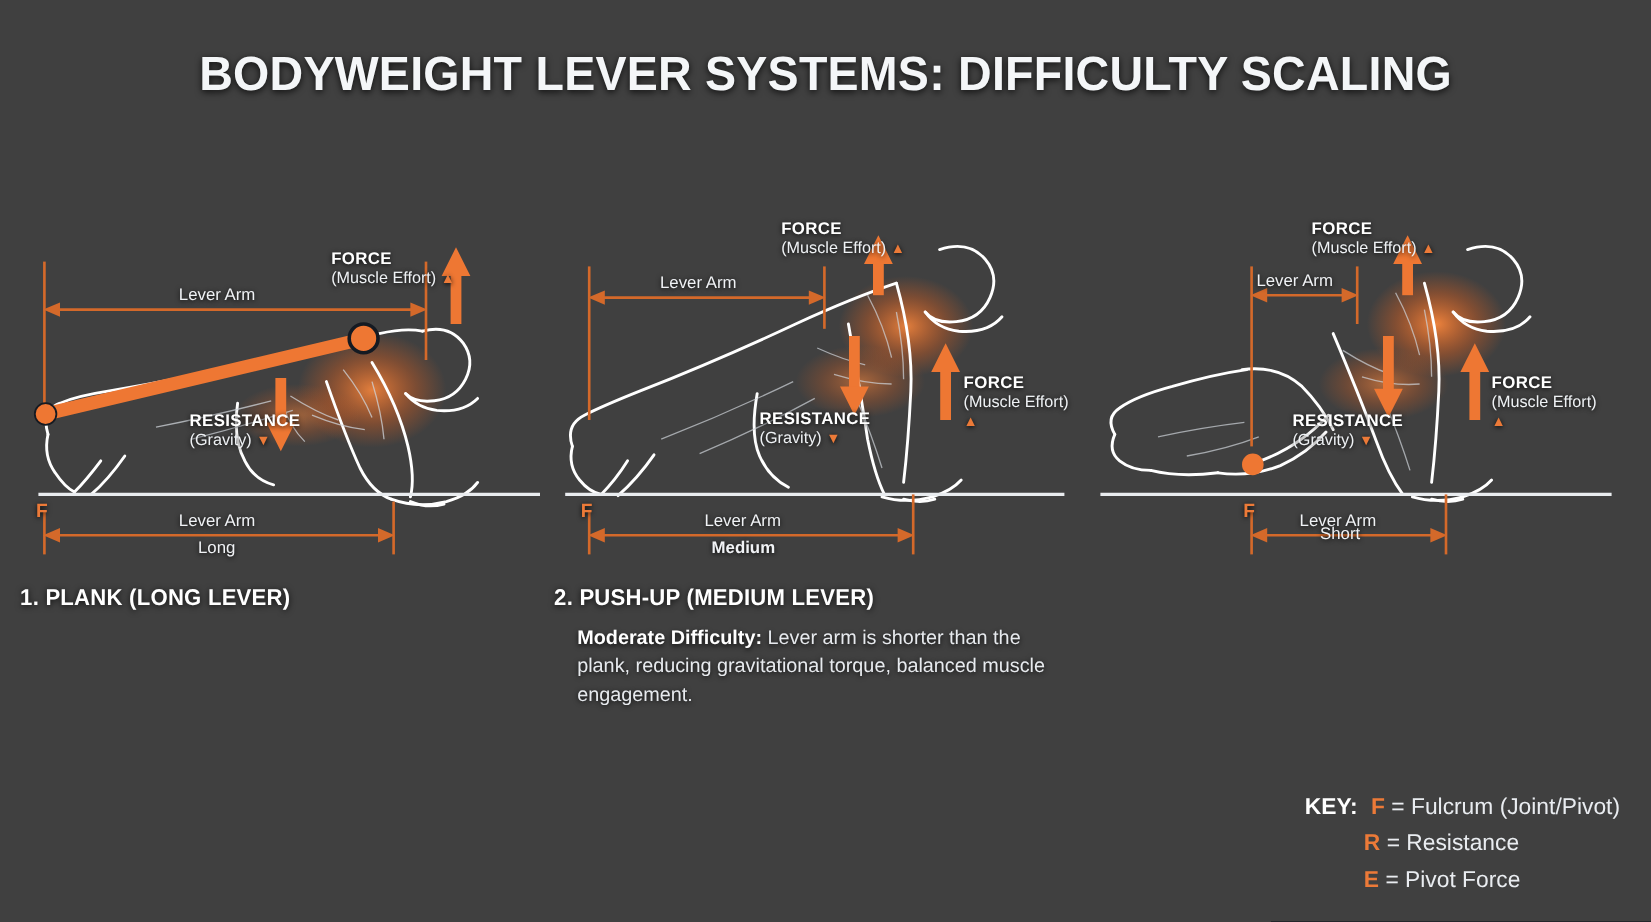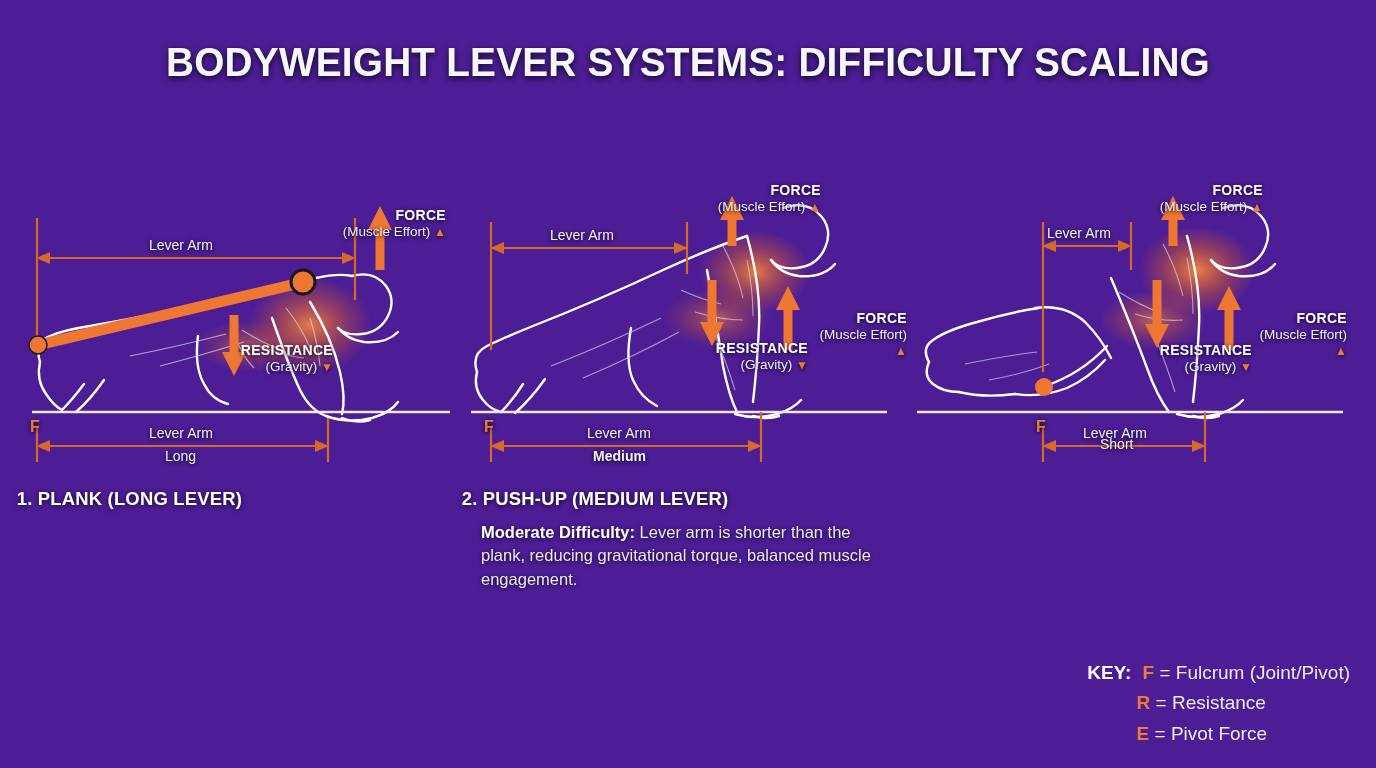--- a/index.html
+++ b/index.html
@@ -4,21 +4,21 @@
 <style>
   * { margin:0; padding:0; box-sizing:border-box; }
   html,body{ background:#12161e; }
   body{
     width:1376px; height:768px;
     font-family:"Liberation Sans", sans-serif;
     color:#f2f4f7;
     overflow:hidden;
     position:relative;
   }
-  .stage{ position:absolute; inset:0; background:#4c1d95; }
+  .stage{ position:absolute; inset:0; background:#404040; }
 
   
   .title{
     position:absolute; top:40px; left:0; width:100%;
     text-align:center;
     font-size:40px; font-weight:bold;
     letter-spacing:0.2px;
     color:#f4f6f8;
     transform:scaleX(0.97);
     text-shadow:0 2px 6px rgba(0,0,0,.8);
@@ -27,21 +27,21 @@
   
   .panel{ position:absolute; top:150px; width:450px; height:530px; }
   .p1{ left:10px; }
   .p2{ left:455px; }
   .p3{ left:905px; }
 
   .scene{ position:absolute; top:0; left:0; width:450px; height:340px; }
   .scene svg{ position:absolute; top:0; left:0; overflow:visible; }
 
   
-  .lbl{ position:absolute; text-align:right; line-height:1.18;
+  .lbl{ position:absolute; text-align:left; line-height:1.18;
         text-shadow:0 1px 4px rgba(0,0,0,.9); pointer-events:none; }
   .lbl .big{ font-size:14px; font-weight:bold; letter-spacing:.3px; color:#ffffff; }
   .lbl .sub{ font-size:13.5px; color:#eef1f4; }
   .tri{ color:#ec7a38; font-size:12px; }
 
   .leverlbl{ position:absolute; font-size:14px; color:#f0f2f5;
              text-shadow:0 1px 4px rgba(0,0,0,.9); white-space:nowrap; }
   .fmark{ position:absolute; font-size:16px; font-weight:bold; color:#ec7a38;
           text-shadow:0 1px 4px rgba(0,0,0,.9); }
 

